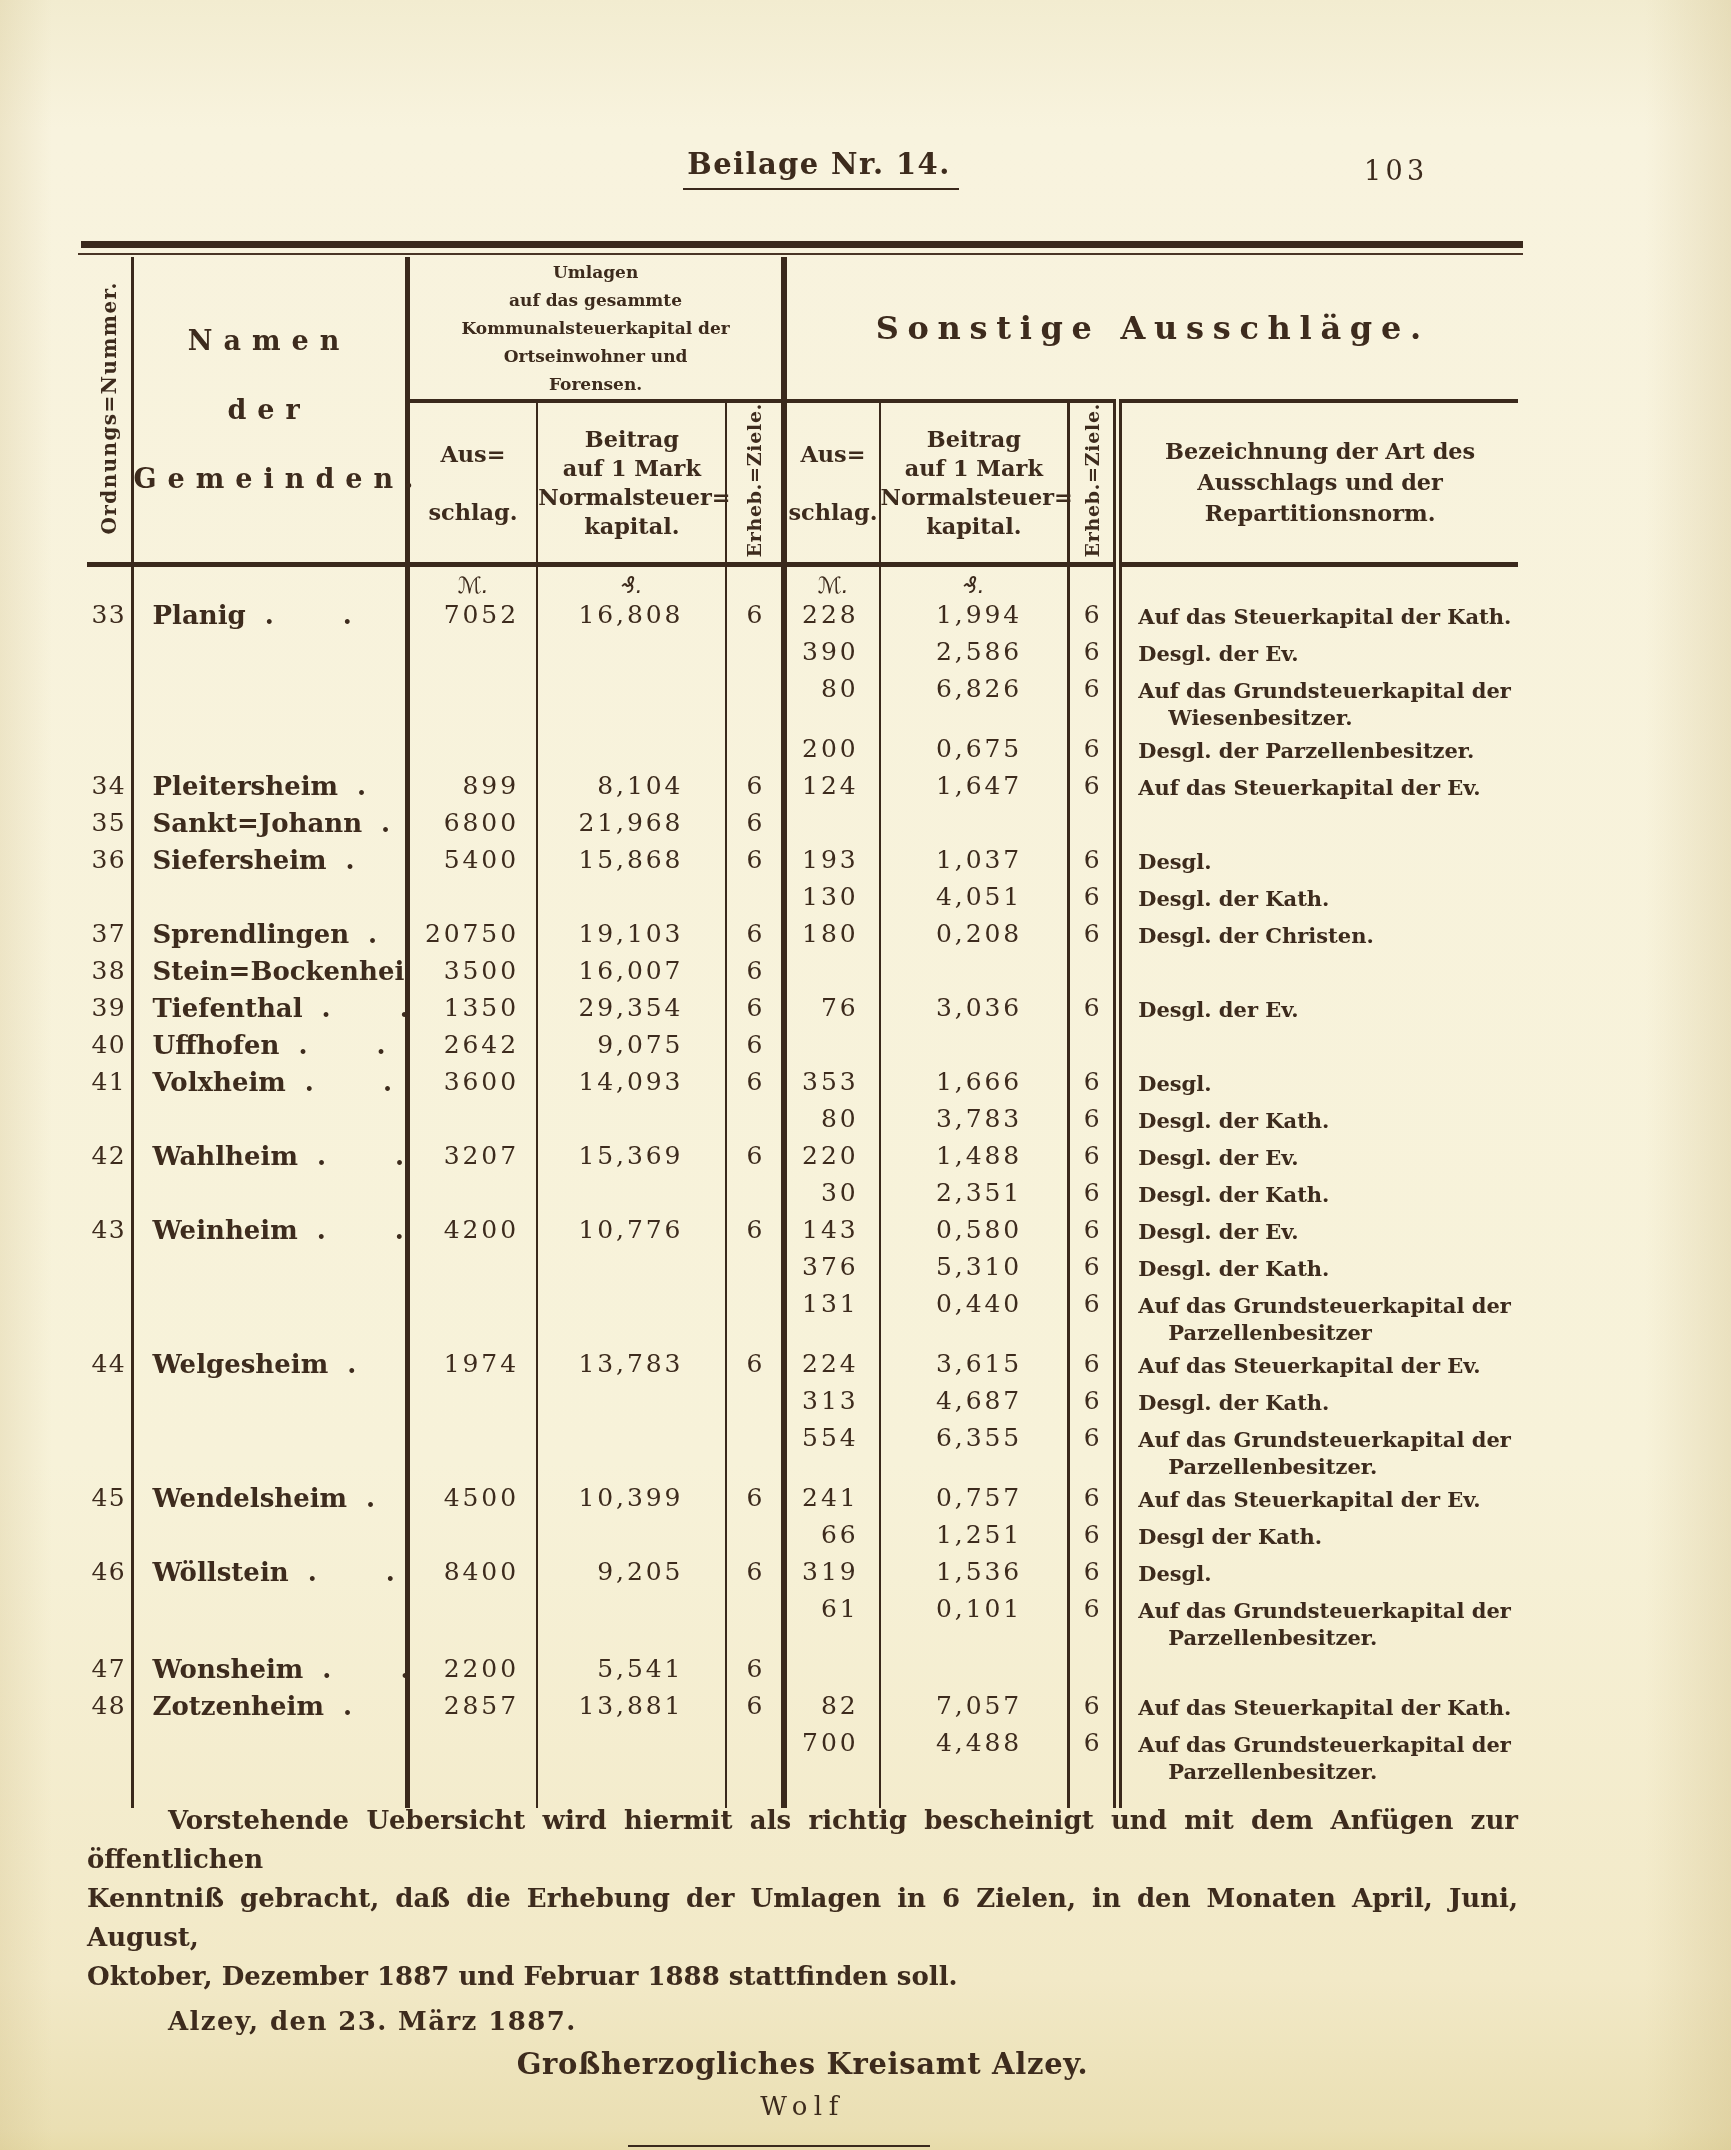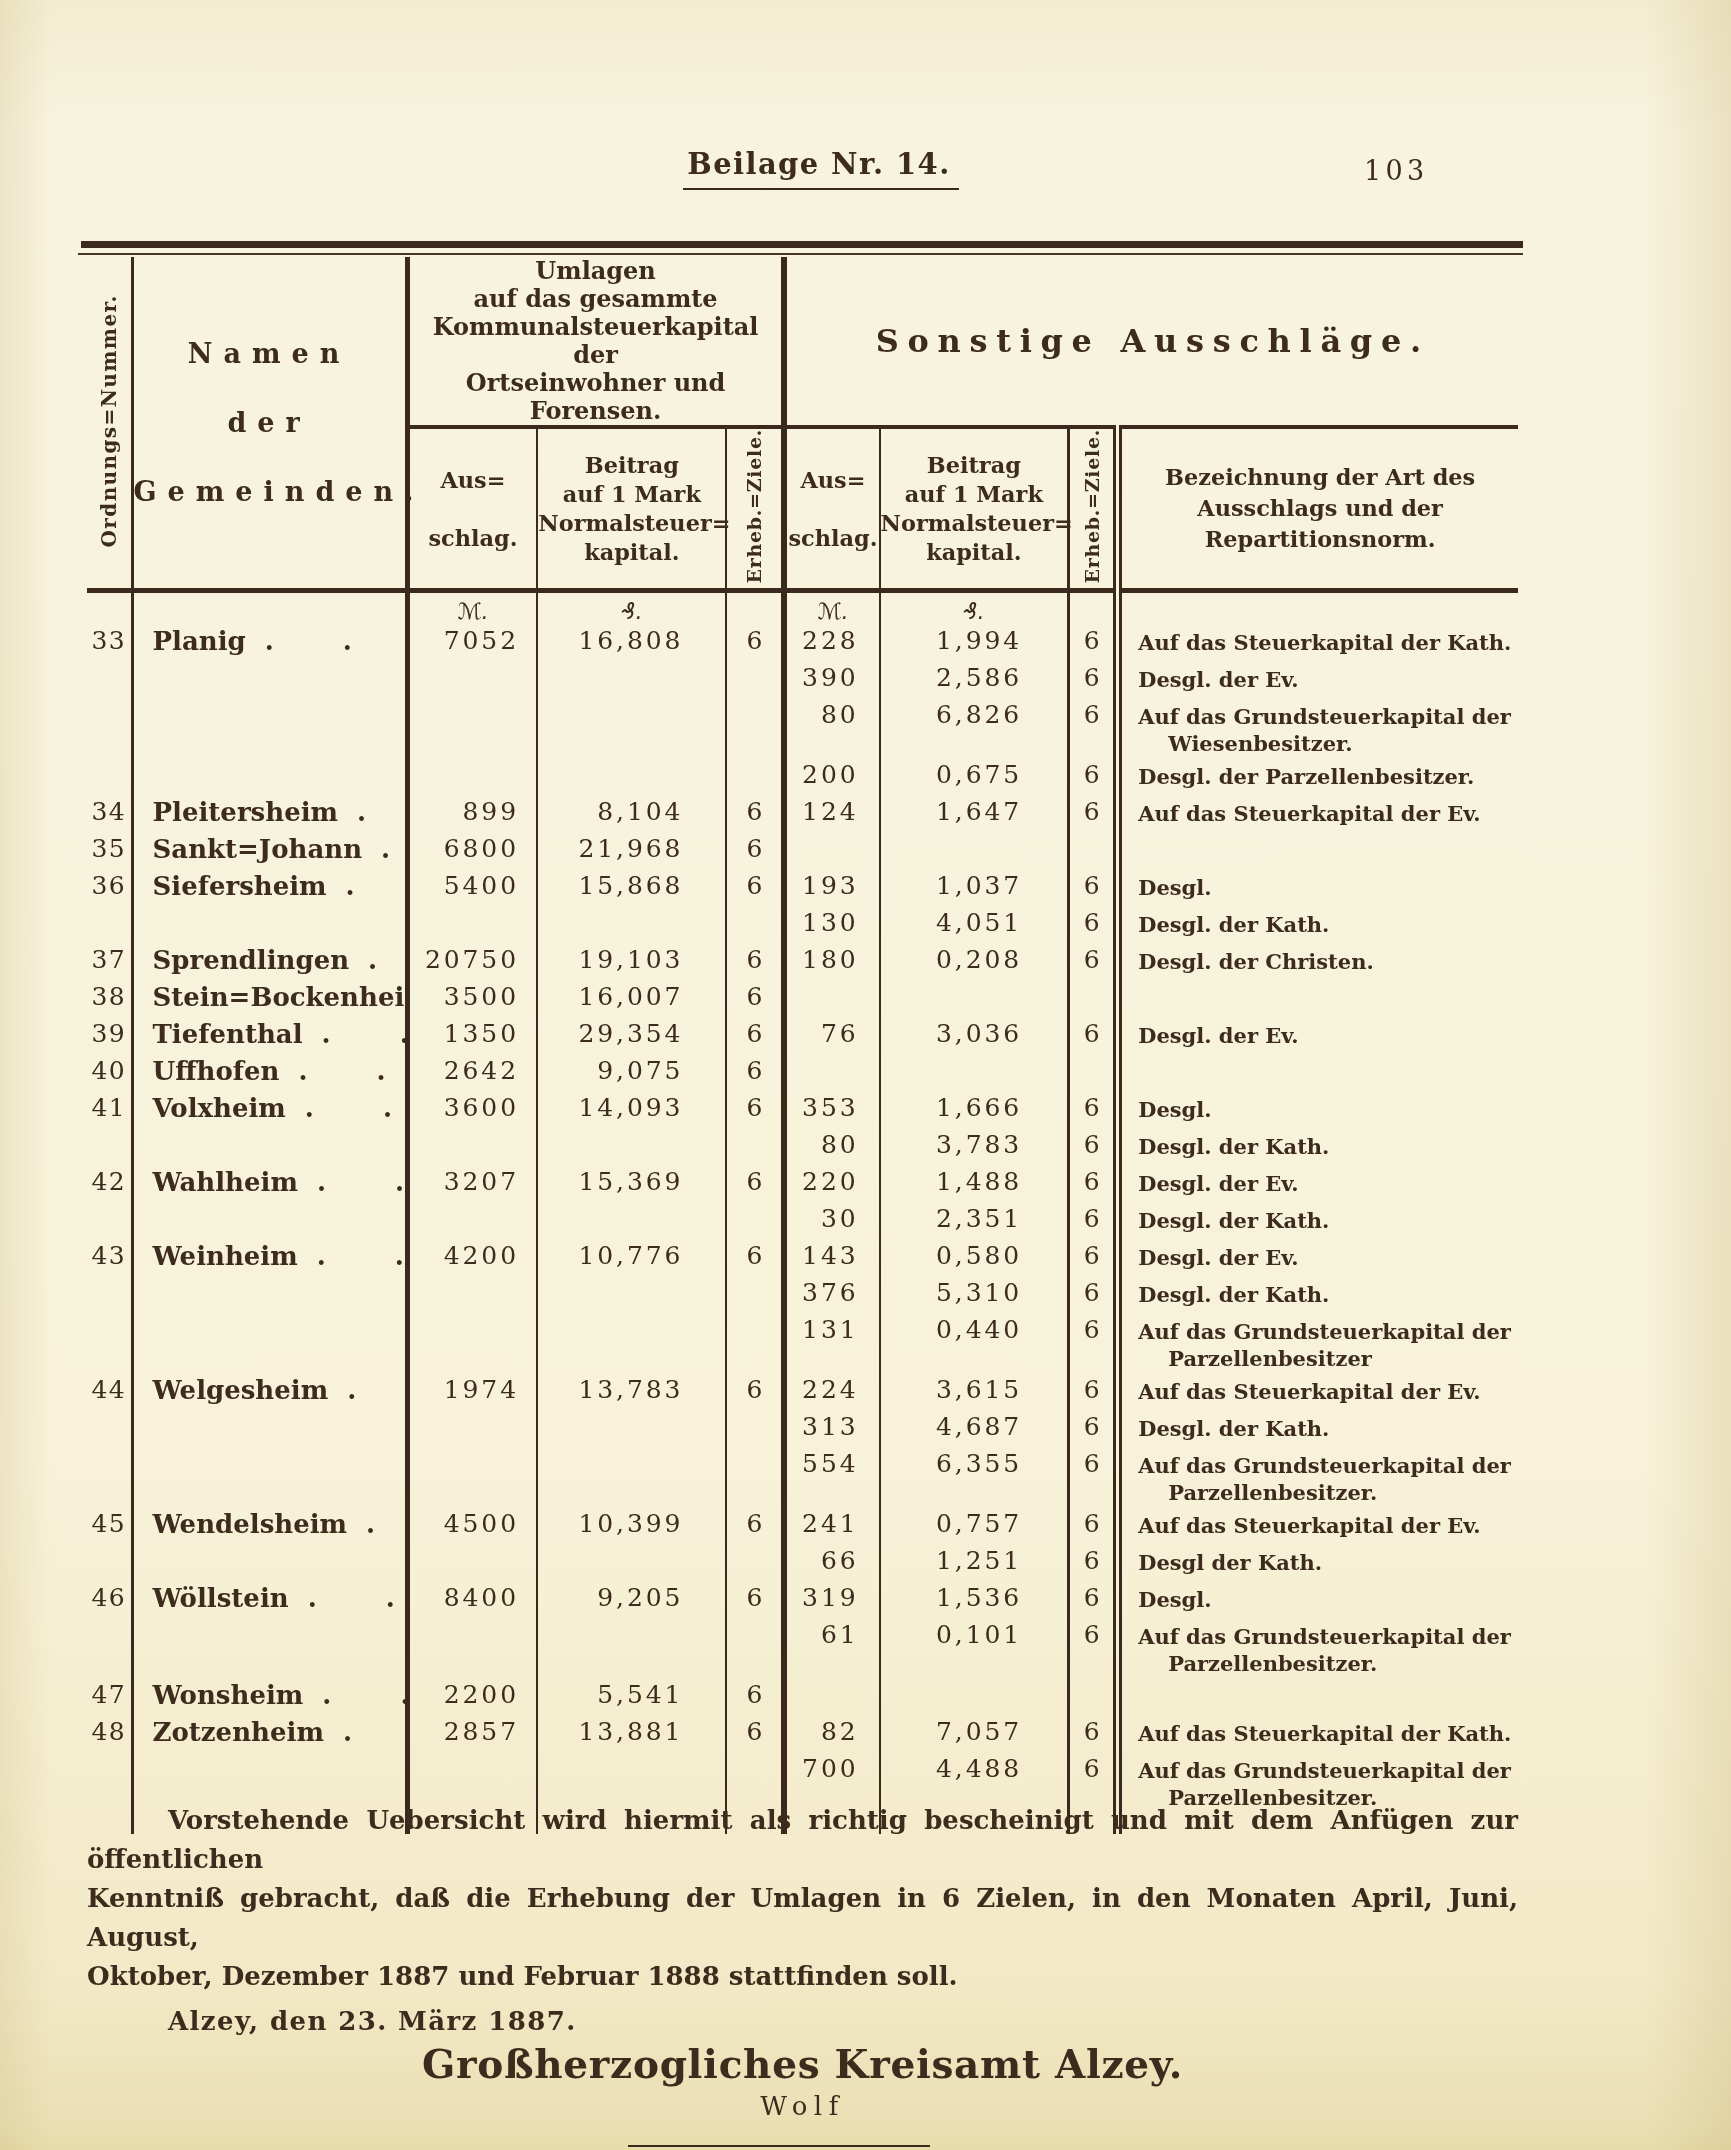--- a/index.html
+++ b/index.html
@@ -44,21 +44,21 @@
   .c5{border-right:6.5px solid #3a291c;}
   .c6{border-right:2.2px solid #3a291c;}
   .c7{border-right:3.6px solid #3a291c;}
   .c8{border-right:9.4px double #3a291c;}
   .c9{border-right:none;}
 
   
   tr.grp-row th { height:142px; }
   tr.sub-row th { height:149px; }
   th.hd-ordn, th.hd-name { border-bottom:5px solid #3a291c; }
-  th.grp { border-bottom:4.3px solid #3a291c; font-size:24px; line-height:28px; white-space:pre-line; }
+  th.grp { border-bottom:4.3px solid #3a291c; font-size:17px; line-height:28px; white-space:pre-line; }
   th.grp-so { font-size:32px; letter-spacing:8.7px; }
   tr.sub-row th { border-bottom:5px solid #3a291c; font-size:22.4px; }
   th.hd-name { font-size:27px; letter-spacing:11px; line-height:69px; white-space:pre-line; }
   .vert { display:inline-block; writing-mode:vertical-rl; transform:rotate(180deg); white-space:nowrap; }
   th.hd-ordn .vert { font-size:20px; letter-spacing:1.4px; }
   th.sh-ziele .vert { font-size:19px; letter-spacing:0.7px; }
   th.sh-aus { line-height:58px; white-space:pre-line; }
   th.sh-beitrag { line-height:29px; white-space:pre-line; }
   th.sh-bez { line-height:31px; white-space:pre-line; }
 
@@ -78,21 +78,21 @@
   td.num.pf2 { padding-right:45px; }
   td.ziele { text-align:center; font-size:25px; font-weight:400; }
   td.bez { font-size:21px; line-height:27.5px; padding-left:46px; padding-right:5.8px; text-indent:-30px; padding-top:5px; }
 
   
   .footer { position:absolute; left:87px; top:1801px; width:1431px; font-size:26px; font-weight:700; line-height:39px; }
   .fline { width:100%; }
   .fline.j { text-align:justify; text-align-last:justify; }
   .fline.first { text-indent:81px; }
   .date-line { padding-left:81px; margin-top:5.8px; letter-spacing:1.4px; }
-  .sig { text-align:center; font-size:39px; margin-top:4.3px; letter-spacing:0.7px; }
+  .sig { text-align:center; font-size:29px; margin-top:4.3px; letter-spacing:0.7px; }
   .signer { text-align:center; font-size:26px; margin-top:2.9px; letter-spacing:6.5px; font-weight:400; }
   .end-rule { width:302px; height:2.2px; background:#3a291c; margin:19px 0 0 541px; }
 </style>
 </head>
 <body>
 
 <div class="page">
 
   <div class="doc-title">Beilage Nr. 14.</div>
   <div class="page-number">103</div>

